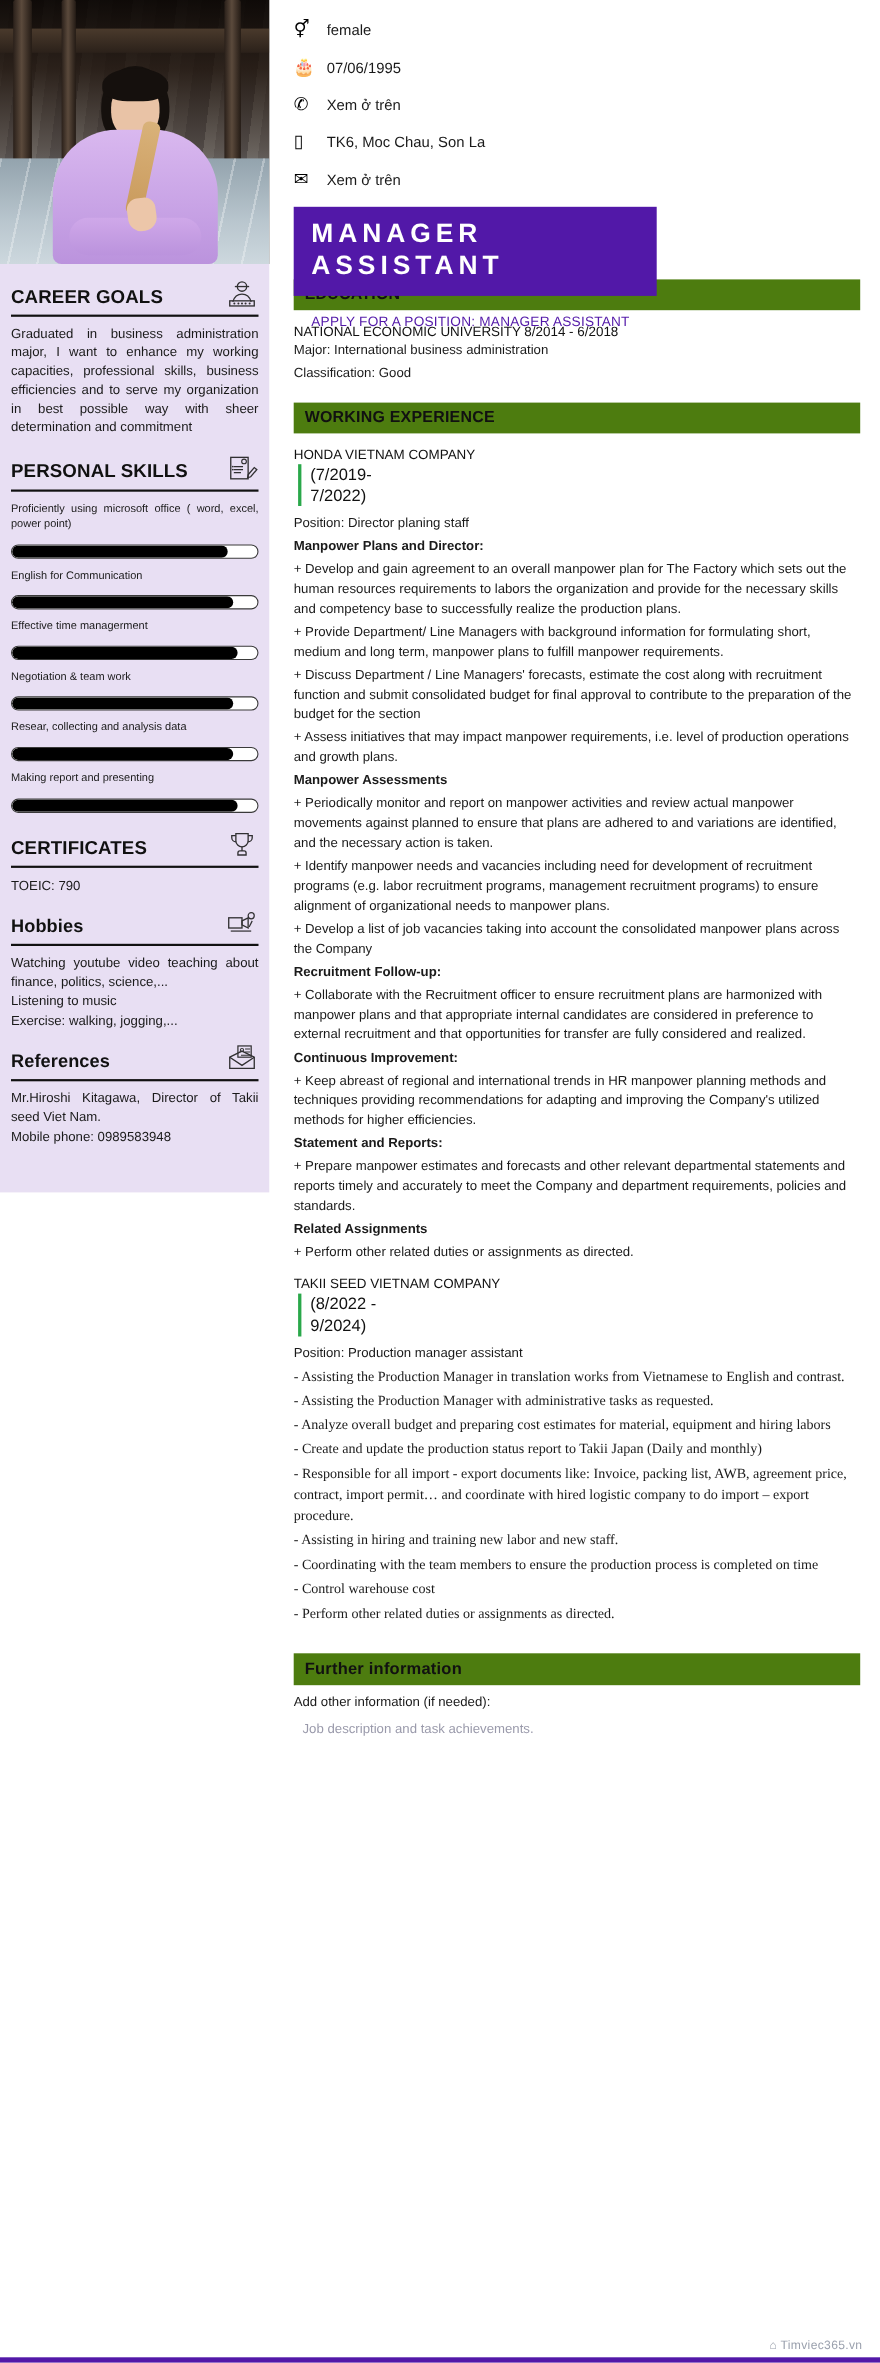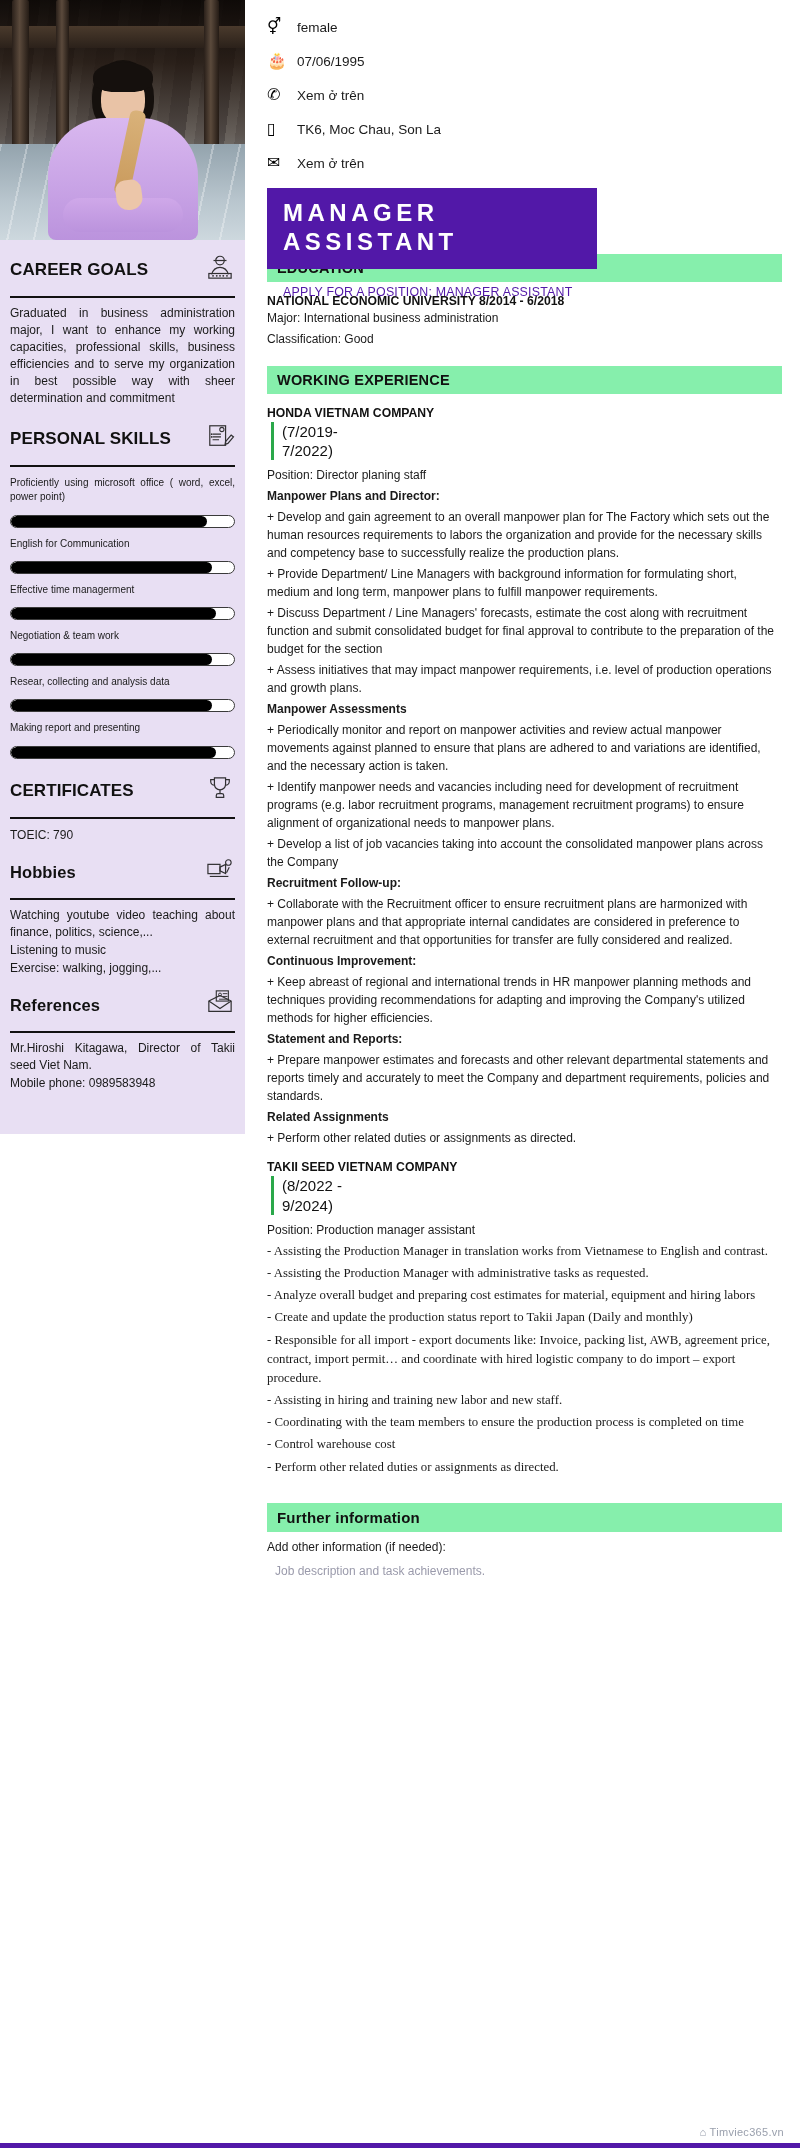--- a/index.html
+++ b/index.html
@@ -109,21 +109,21 @@
   .body { display: flex; width: 800px; align-items: stretch; }
   .sidebar {
     width: 245px; flex: 0 0 245px; background: #e8dff3;
     padding: 14px 10px 26px 10px; align-self: flex-start;
   }
   .main { width: 555px; flex: 0 0 555px; background: #fff; padding: 14px 18px 30px 22px; }
 
   
   .sb-head {
     display: flex; align-items: flex-end; justify-content: space-between;
-    border-bottom: 2.5px solid #111; padding-bottom: 16px; margin-bottom: 7px;
+    border-bottom: 2.5px solid #111; padding-bottom: 6px; margin-bottom: 7px;
   }
   .sb-head .t { font-size: 17px; font-weight: 700; letter-spacing: .1px; color: #111; }
   .sb-head .t.small { font-size: 16.5px; }
   .sb-ico { width: 30px; height: 26px; opacity: .92; }
   .sb-ico svg { display: block; }
   .sb-text { font-size: 12px; line-height: 1.42; color: #1a1a1a; text-align: justify; }
   .sb-block { margin-bottom: 16px; }
   .sb-block.tight { margin-bottom: 12px; }
 
   .skill { margin-bottom: 2px; }
@@ -131,25 +131,25 @@
   .bar {
     height: 13px; border: 1.3px solid #3a3a3a; border-radius: 7px; background: #fff;
     overflow: hidden;
   }
   .bar > i { display: block; height: 100%; background: #000; border-radius: 7px; }
 
   .sb-line { font-size: 12px; line-height: 1.5; color: #1a1a1a; }
 
   
   .mh {
-    background: #86efac; font-size: 14.5px; font-weight: 700; color: #111;
+    background: #4d7c0f; font-size: 14.5px; font-weight: 700; color: #111;
     padding: 6px 10px; letter-spacing: .2px; margin-bottom: 12px;
   }
   .m-sec { margin-bottom: 18px; }
-  .m-org { font-size: 12.2px; font-weight: 700; color: #111; margin-bottom: 1px; }
+  .m-org { font-size: 12.2px; font-weight: 400; color: #111; margin-bottom: 1px; }
   .m-dates {
     font-size: 15px; font-weight: 400; color: #111; border-left: 3px solid #2aa84a;
     padding-left: 8px; margin: 2px 0 6px 4px; line-height: 1.28;
   }
   .m-line { font-size: 12px; line-height: 1.5; color: #1a1a1a; margin-bottom: 3px; }
   .m-line.b { font-weight: 700; }
   .m-line.serif { font-family: "Liberation Serif", serif; font-size: 12.8px; }
   .m-gap { height: 10px; }
 
   .further { margin-top: 26px; }

